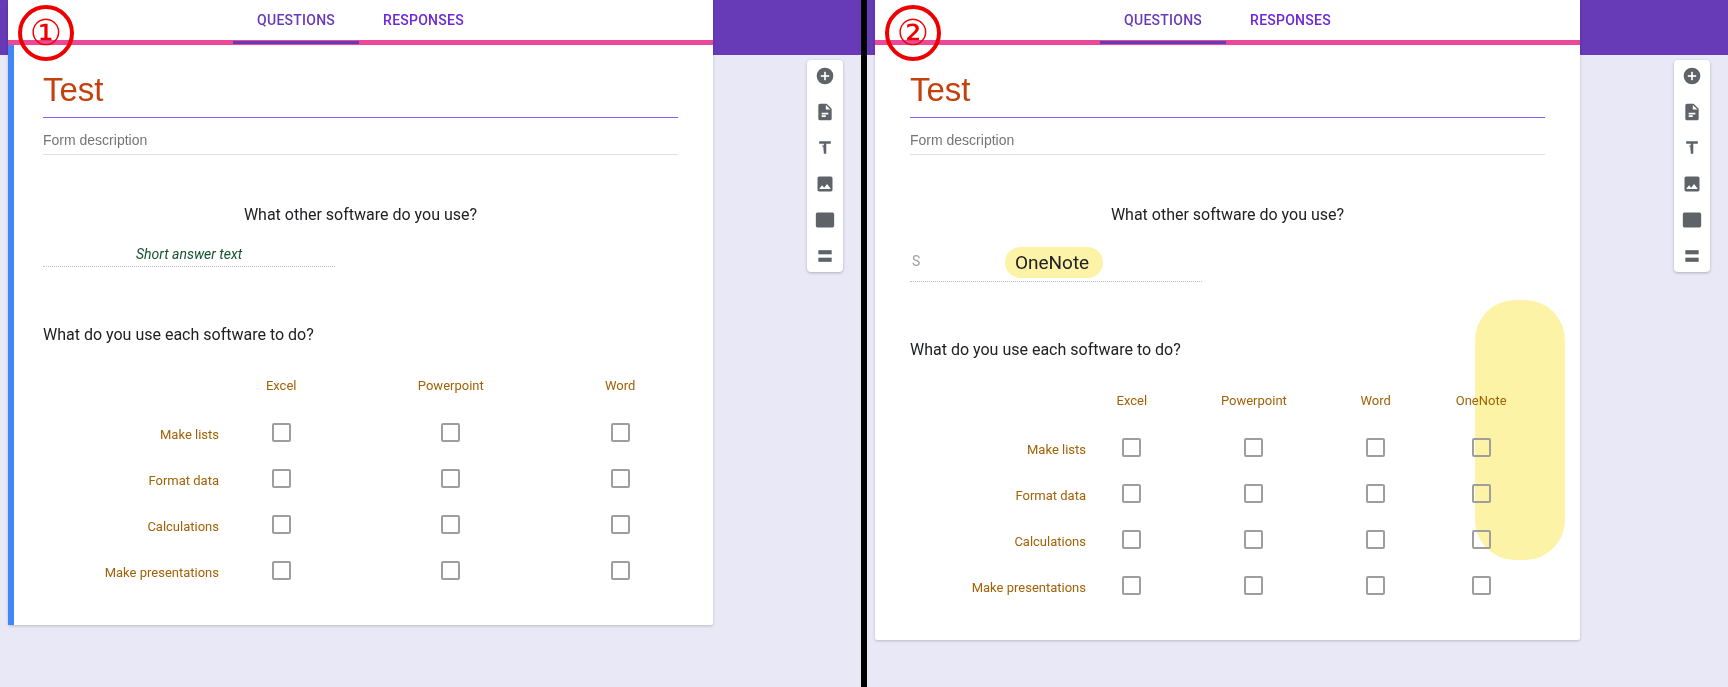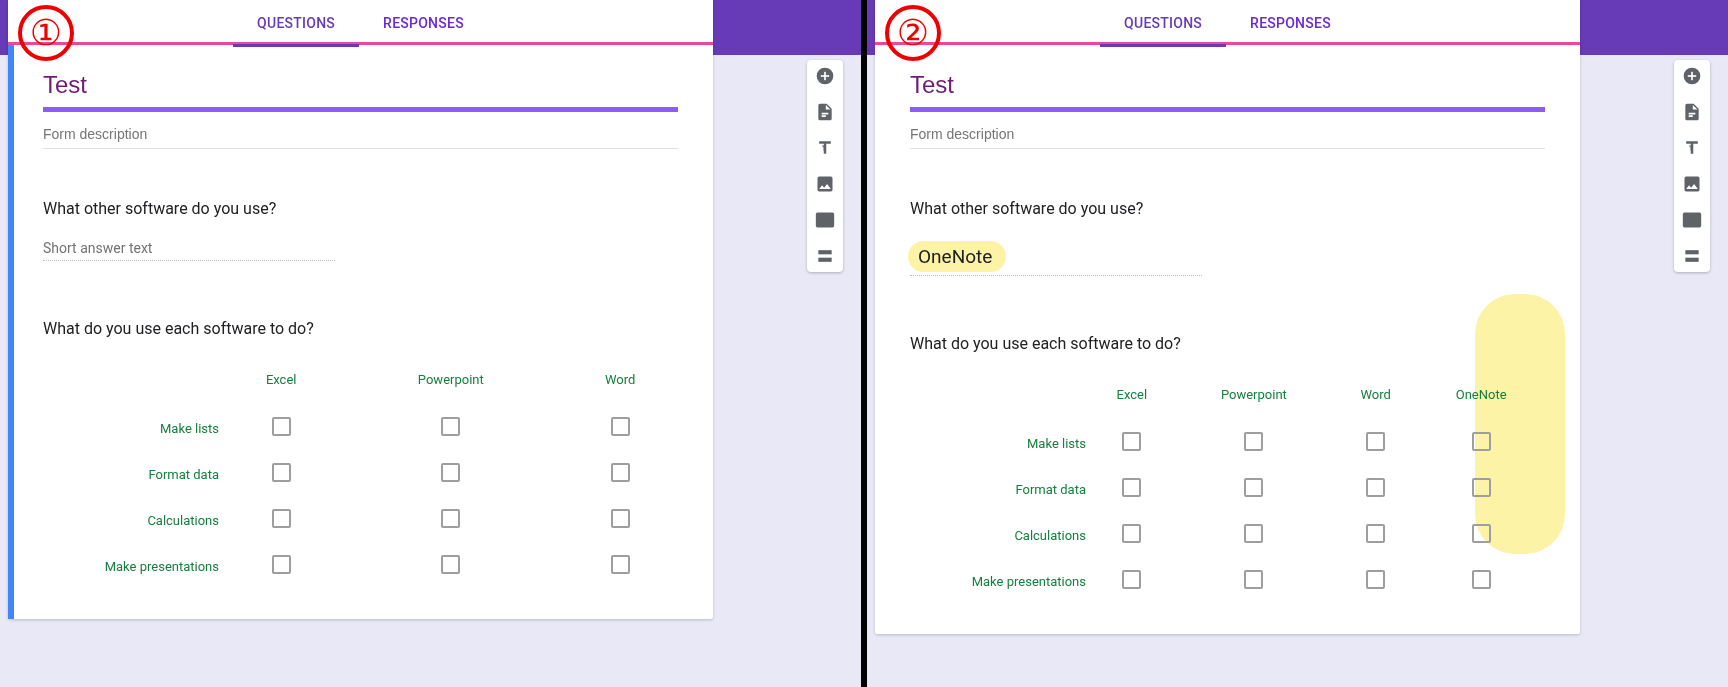--- a/index.html
+++ b/index.html
@@ -29,74 +29,75 @@
     position:absolute;
     top:0;
     left:8px;
     width:705px;
     background:#fff;
     border-radius:0 0 2px 2px;
     box-shadow:0 1px 3px rgba(0,0,0,.2);
   }
   .tabs {
     height:45px;
-    border-bottom:3px solid #ec4899;
+    border-bottom:5px solid #ec4899;
     display:flex;
     justify-content:center;
-    align-items:flex-start;
+    align-items:center;
   }
   .tab {
     height:47px;
     line-height:47px;
     padding:0 24px;
     font-size:14px;
     font-weight:500;
     letter-spacing:.25px;
     color:#6d28d9;
     cursor:pointer;
   }
   .tab.active { color:#673ab7; border-bottom:3px solid #673ab7; }
   .form-body {
     padding:20px 35px 30px 35px;
     position:relative;
   }
   .accent-strip {
     position:absolute; left:0; top:0; bottom:0; width:6px; background:#4285f4;
   }
   .title-input {
-    font-size:24px;
-    color:#701a75;
+    font-size:33px;
+    color:#c2410c;
     border:none;
-    border-bottom:5px solid #8b5cf6;
+    border-bottom:1px solid #8b5cf6;
     width:100%;
     padding:6px 0 8px 0;
     outline:none;
   }
   .desc-input {
     font-size:14px;
     color:#000000;
     border:none;
     border-bottom:1px solid #e0e0e0;
     width:100%;
     padding:14px 0 6px 0;
     outline:none;
   }
-  .question-block { padding-top:50px; }
+  .question-block { padding-top:50px;text-align:center; }
   .q-title {
     font-size:16px;
     color:#202124;
     margin-bottom:22px;
   }
   .sa-placeholder {
     font-size:14px;
-    color:#737373;
+    color:#14532d;
     border-bottom:1px dotted #bdbdbd;
     width:46%;
     padding-bottom:4px;
     position:relative;
+    font-style:italic;
   }
   .sa-answer-hl {
     display:inline-block;
     font-size:19px;
     color:#202124;
     padding:4px 14px 4px 10px;
     background:#fdf3a6;
     border-radius:20px;
     position:relative;
     left:-2px;
@@ -113,21 +114,21 @@
     left:2px;
     font-size:14px;
     color:#9e9e9e;
     line-height:30px;
   }
   
   .grid { padding-top:58px; }
   .grid table { width:100%; border-collapse:collapse; }
   .grid td, .grid th {
     font-size:13px;
-    color:#15803d;
+    color:#a16207;
     font-weight:400;
     text-align:center;
     padding:12px 4px;
     vertical-align:middle;
   }
   .grid td.row-label { text-align:right; width:180px; }
   .grid th.col-h { font-weight:400; padding-bottom:18px;}
   .cb {
     width:19px; height:19px;
     border:2px solid #9e9e9e;

